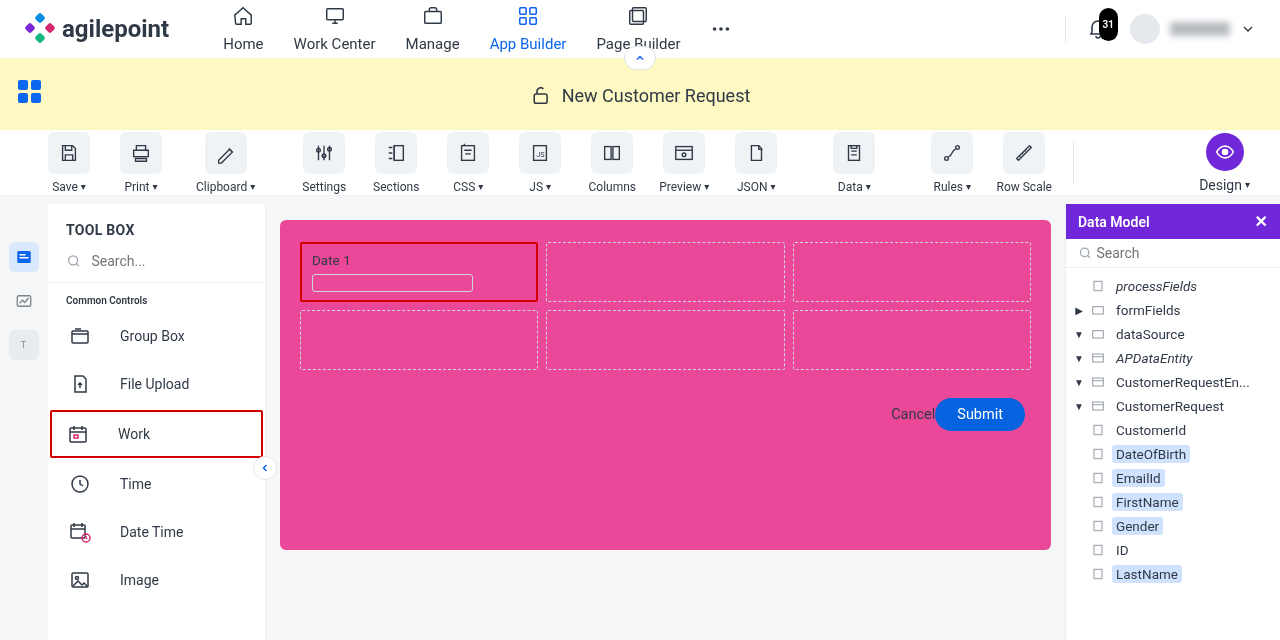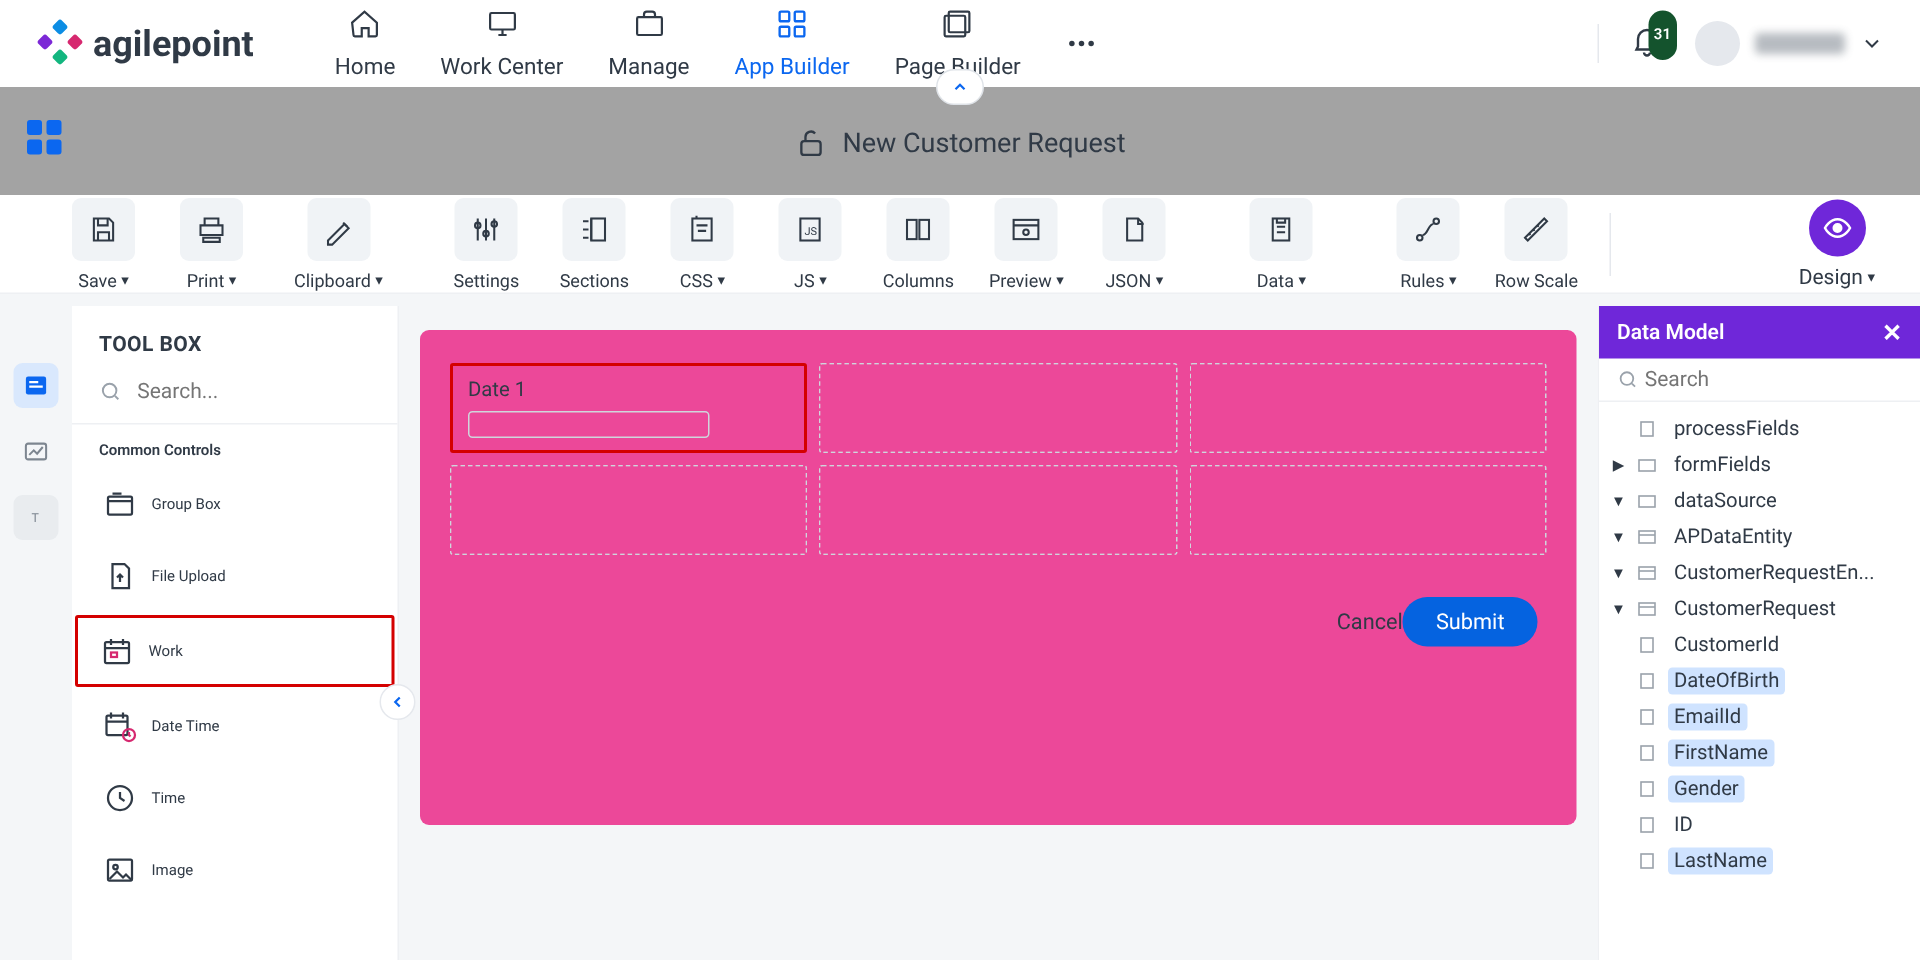--- a/index.html
+++ b/index.html
@@ -11,28 +11,28 @@
   .logo-dots { position: relative; width: 34px; height: 34px; }
   .logo-dot { position: absolute; width: 8px; height: 8px; border-radius: 2px; transform: rotate(45deg); }
   .logo-name { font-size: 24px; letter-spacing: 0; color: #303a46; font-weight: 700; }
   .nav-items { display: flex; align-items: center; gap: 18px; }
   .nav-item { display: inline-flex; align-items: center; gap: 8px; padding: 8px 6px; color: #303a46; cursor: pointer; font-size: 15px; flex-direction: column; }
   .nav-item svg { width: 22px; height: 22px; }
   .nav-item.active { color: #0b67f0; }
   .nav-item.active svg { stroke: #0b67f0; }
   .nav-right { margin-left: auto; display: flex; align-items: center; gap: 20px; }
   .bell-wrap { position: relative; }
-  .badge { position: absolute; top: -8px; right: -8px; background: #14532d; color:#fff; font-size: 10px; border-radius: 10px; min-width:18px; height:33px; display:flex; align-items:center; justify-content:center; padding:0 4px; font-weight:600;}
+  .badge { position: absolute; top: -8px; right: -8px; background: #000000; color:#fff; font-size: 10px; border-radius: 10px; min-width:18px; height:33px; display:flex; align-items:center; justify-content:center; padding:0 4px; font-weight:600;}
   .avatar-circle { width: 30px; height: 30px; border-radius: 50%; background:#e5e8ed; display:inline-block; }
   .user-area { display:flex; align-items:center; gap:10px; color:#a8afb3; }
   .blur-text { filter: blur(3px); opacity:.45; width:60px; height:14px; background:#606a76; border-radius:3px; }
   .divider-v { width:1px; height:26px; background:#e5e8ed; }
 
   
-  .page-title-bar { background:#a3a3a3; height:72px; display:flex; align-items:center; padding-left:12px; position:relative; }
+  .page-title-bar { background:#fef9c3; height:72px; display:flex; align-items:center; padding-left:12px; position:relative; }
   .app-menu-btn { width: 28px; height: 28px; display:grid; grid-template-columns:repeat(2,10px); grid-template-rows:repeat(2,10px); gap:3px; margin-left:6px; cursor:pointer;}
   .app-menu-btn div { background:#0b67f0; border-radius:2px; }
   .page-title-center { position:absolute; left:50%; transform:translateX(-50%); top:26px; display:flex; align-items:center; gap:10px; font-size:18px; color:#303a46; }
   .collapse-up { position:absolute; left:50%; transform:translateX(-50%); top:-12px; width:32px; height:24px; border:1px solid #dfe3e8; border-radius:14px; background:#fff; display:flex;align-items:center;justify-content:center; color:#0b67f0; }
 
   
   .toolbar { background:#fff; height:66px; display:flex; align-items:center; padding:0 30px 0 40px; gap:0; border-bottom:1px solid #eef0f3; }
   .tool-cluster { display:flex; gap:14px; }
   .tool-btn { display:flex; flex-direction:column; align-items:center; gap:6px; font-size:12px; color:#303a46; min-width:58px; cursor:pointer;}
   .tool-icon-box { width:42px; height:42px; background:#f0f3f6; border-radius:6px; display:flex; align-items:center; justify-content:center; }
@@ -53,21 +53,21 @@
   .rail-btn { width:30px; height:30px; border-radius:6px; display:flex; align-items:center; justify-content:center; cursor:pointer; }
   .rail-btn.active { background:#d9e8fd; }
   .rail-btn svg { width:18px; height:18px; }
 
   
   .toolbox { width:218px; background:#fff; border-right:1px solid #eef0f3; display:flex; flex-direction:column; position:relative; margin-top:8px;}
   .toolbox-header { padding:18px 18px 8px 18px; font-weight:700; font-size:14px; color:#303a46; letter-spacing:.3px;}
   .toolbox-search { padding:6px 18px 12px 18px; display:flex; align-items:center; gap:10px; border-bottom:1px solid #eef0f3;}
   .toolbox-search input { border:0; outline:0; font-size:14px; width:100%; color:#606a76;}
   .section-label { padding:12px 18px 6px; font-weight:600; color:#303a46; font-size:10px; }
-  .tool-item { display:flex; align-items:center; gap:9px; padding:10px 14px; margin:2px 6px; border-radius:4px; font-size:10px; color:#303a46; cursor:grab;}
+  .tool-item { display:flex; align-items:center; gap:28px; padding:10px 14px; margin:2px 6px; border-radius:4px; font-size:14px; color:#303a46; cursor:grab;}
   .tool-item svg { width:24px; height:24px; stroke:#303a46; fill:none; stroke-width:1.5;}
   .tool-item.highlighted { border:2px solid #d40000; border-radius:2px; margin:2px 2px 2px 2px;}
   .toolbox-collapse { position:absolute; right:-12px; top:252px; width:24px; height:24px; border-radius:50%; background:#fff; border:1px solid #e5e8ed; display:flex;align-items:center;justify-content:center; color:#0b67f0; font-size:12px;}
 
   
   .canvas-wrap { flex:1; padding:24px 14px 0 14px; background:#f4f6f8; }
   .canvas { background:#ec4899; border-radius:6px; padding:22px 20px 20px 20px; min-height:330px; }
   .drop-grid { display:grid; grid-template-columns: repeat(3, 1fr); grid-template-rows: 60px 60px; gap:8px; }
   .drop-cell { border:1px dashed #cfd5dc; border-radius:2px; }
   .drop-cell.field { position:relative; border:2px solid #d40000; border-style:solid; padding:8px 10px; display:flex; flex-direction:column; gap:6px;}
@@ -82,21 +82,21 @@
   .dm-header { background:#6f27d9; color:#fff; display:flex; align-items:center; justify-content:space-between; padding:8px 12px; font-weight:600; font-size:14px;}
   .dm-close { cursor:pointer; font-size:16px; }
   .dm-search { display:flex; align-items:center; gap:4px; padding:6px 12px; border-bottom:1px solid #eef0f3;}
   .dm-search input { border:0; outline:0; font-size:14px; width:100%; }
   .tree { padding:6px 4px 4px 4px; font-size:13.5px; overflow:auto; }
   .tree .node { display:flex; align-items:center; gap:6px; padding:3px 4px; white-space:nowrap; cursor:pointer;}
   .tree .node .tri { width:10px; font-size:10px; color:#303a46; text-align:center; }
   .tree .node .glyph { width:16px; height:16px; }
   .tree .leaf-text { padding:1px 4px; border-radius:3px; }
   .tree .leaf-text.hl { background:#cfe3ff; }
-  .indent-1{ padding-left:12px;} .indent-2{padding-left:24px;} .indent-3{padding-left:36px;} .indent-4{padding-left:48px;}
+  .indent-1{ padding-left:12px;font-style:italic;} .indent-2{padding-left:24px;} .indent-3{padding-left:36px;} .indent-4{padding-left:48px;}
 
 </style>
 </head>
 <body>
 
 <div class="topnav">
   <div class="logo-wrap">
     <div class="logo-dots">
       <span class="logo-dot" style="left:12px; top:2px; background:#0c8de4;"></span>
       <span class="logo-dot" style="left:2px; top:12px; background:#7c28d6;"></span>
@@ -421,34 +421,34 @@
     </div>
     <div class="tool-item highlighted">
       <svg viewBox="0 0 24 24">
           <rect x="4" y="6" width="16" height="14" rx="1"></rect>
           <path d="M4 10h16M8 4v4M16 4v4"></path>
           <rect x="8" y="13" width="4" height="3" stroke="#d6286f"></rect>
         </svg>
       <span>Work</span>
     </div>
     <div class="tool-item">
+      <svg viewBox="0 0 24 24" stroke="#d6286f">
+          <circle cx="12" cy="12" r="8"></circle>
+          <path d="M12 8v4l3 2"></path>
+        </svg>
+      <span>Time</span>
+    </div>
+    <div class="tool-item">
       <svg viewBox="0 0 24 24">
           <rect x="3" y="5" width="14" height="13" rx="1"></rect>
           <path d="M3 9h14M6 3v4M14 3v4"></path>
           <circle cx="18" cy="18" r="4" stroke="#d6286f"></circle>
           <path d="M18 16v2l1 1" stroke="#d6286f"></path>
         </svg>
       <span>Date Time</span>
-    </div>
-    <div class="tool-item">
-      <svg viewBox="0 0 24 24" stroke="#d6286f">
-          <circle cx="12" cy="12" r="8"></circle>
-          <path d="M12 8v4l3 2"></path>
-        </svg>
-      <span>Time</span>
     </div>
     <div class="tool-item">
       <svg viewBox="0 0 24 24" stroke="#d6286f">
           <rect x="4" y="5" width="16" height="14" rx="1"></rect>
           <circle cx="9" cy="10" r="1.5"></circle>
           <path d="m5 18 5-5 4 4 2-2 4 4"></path>
         </svg>
       <span>Image</span>
     </div>
 

